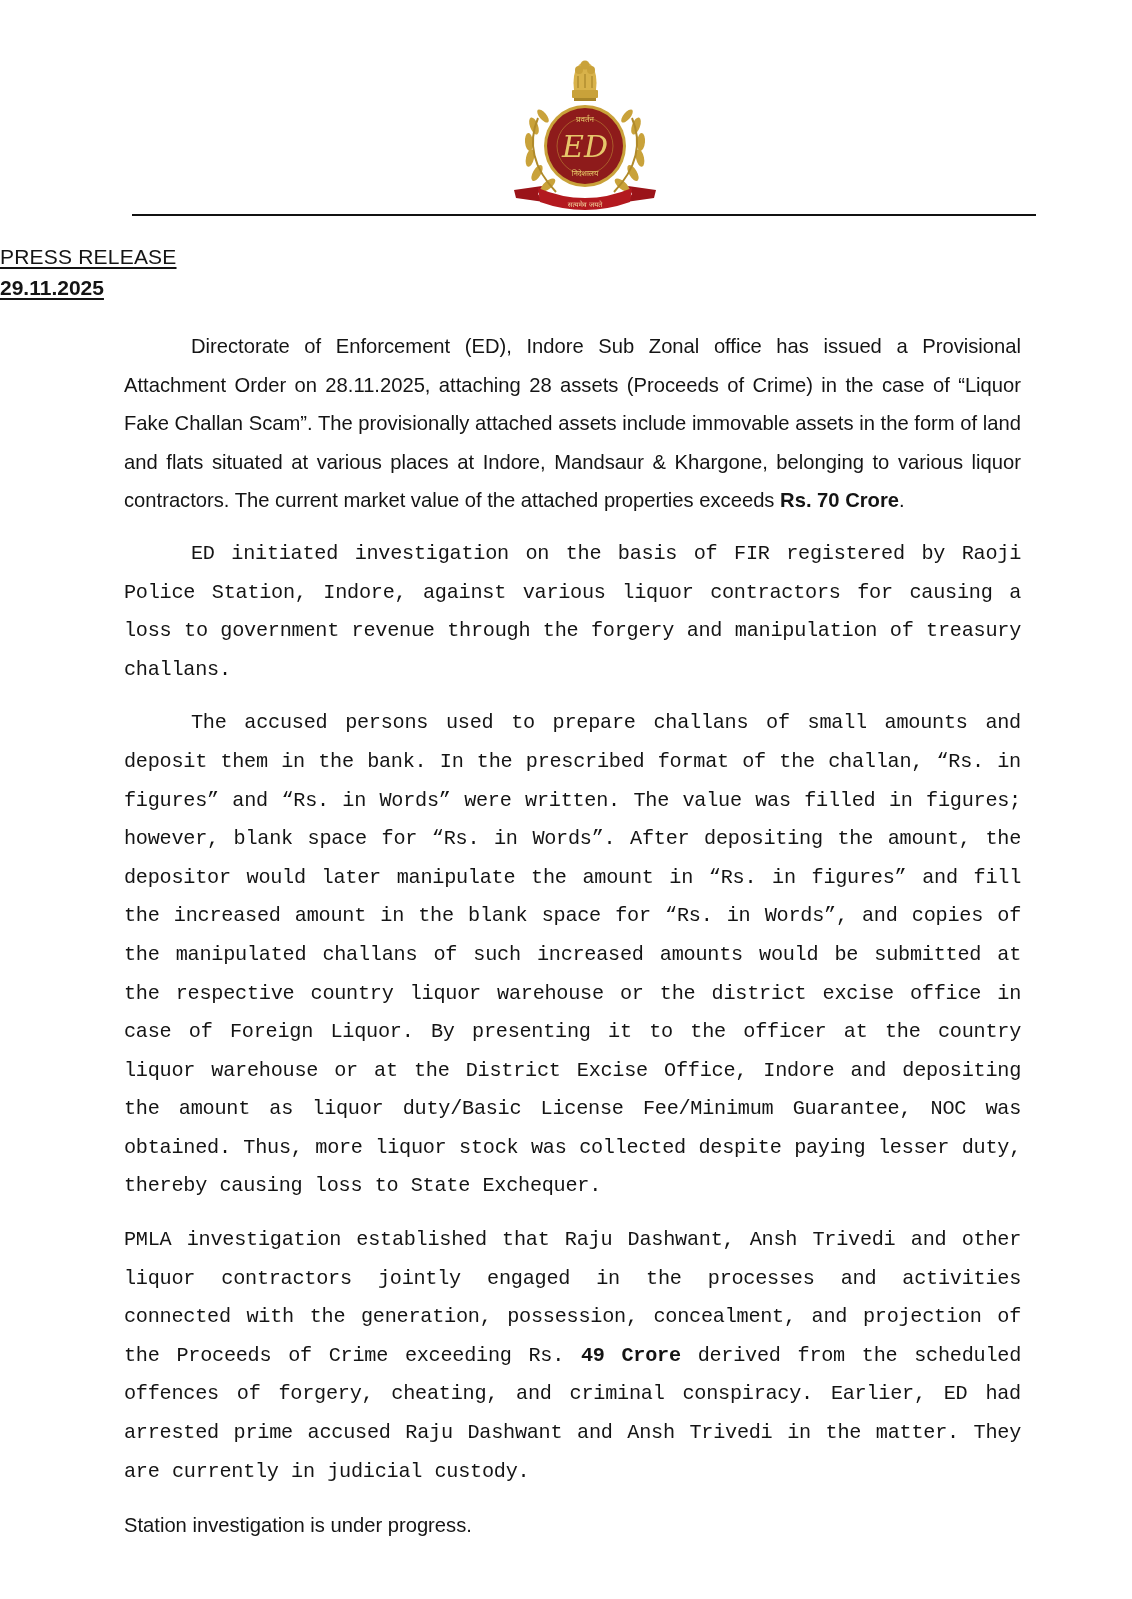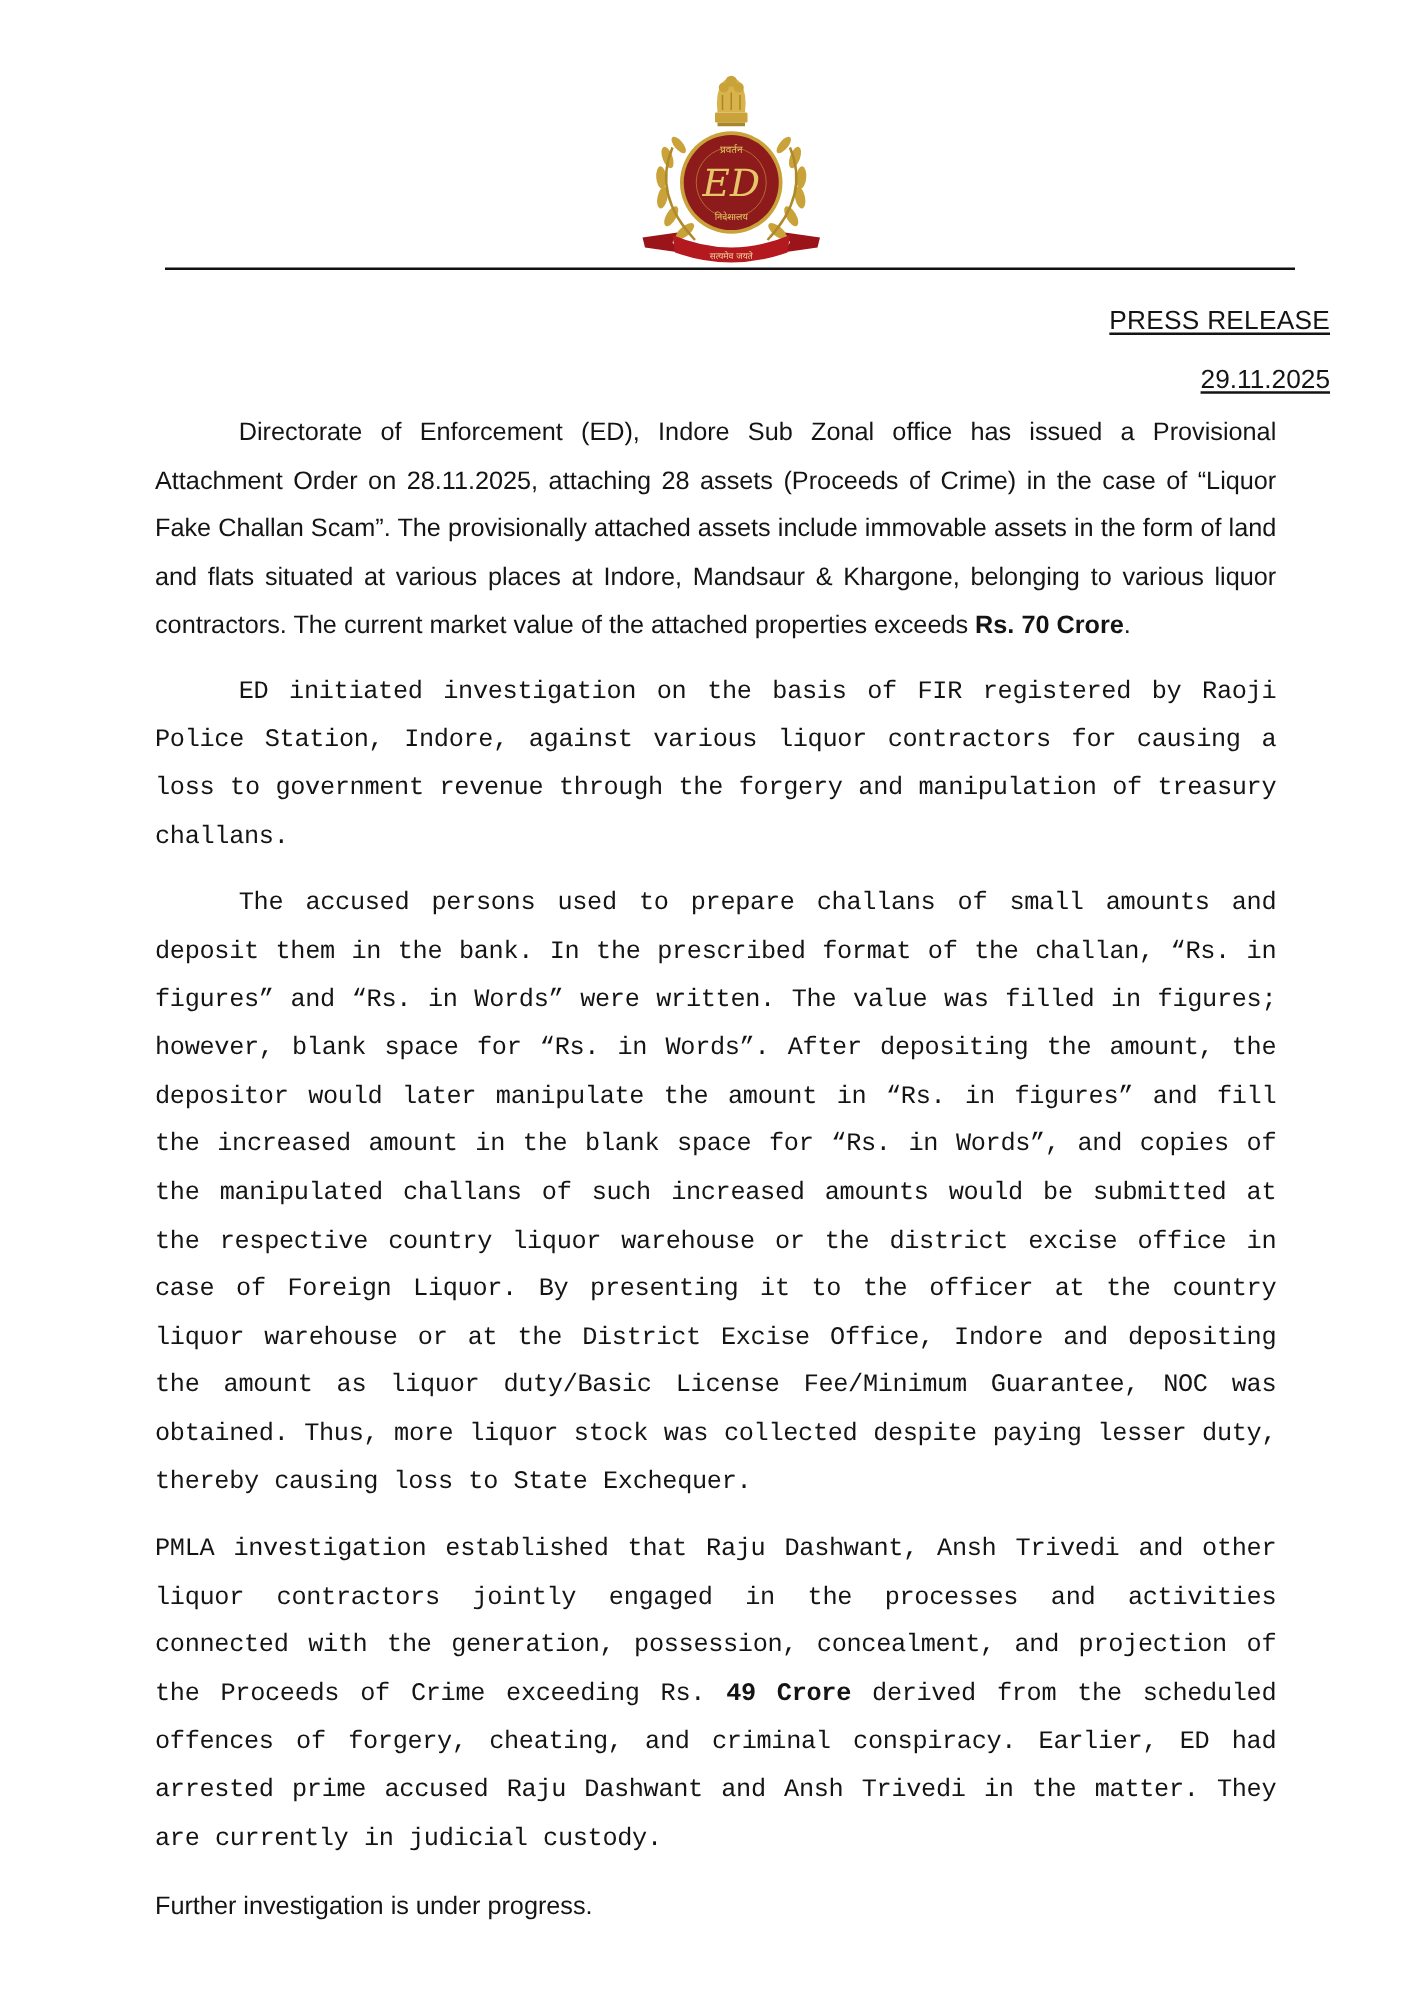--- a/index.html
+++ b/index.html
@@ -25,41 +25,41 @@
     .rule {
       position: absolute;
       left: 132px;
       top: 214px;
       width: 904px;
       height: 0;
       border-top: 2px solid #111;
     }
     .heading {
       position: absolute;
-      left: 16px;
+      left: 0;
       width: 1048px;
       top: 243px;
-      text-align: right;
+      text-align: left;
     }
     .heading .title {
       display: inline-block;
       font-size: 21px;
       text-decoration: underline;
       text-underline-offset: 3px;
       letter-spacing: 0.2px;
       line-height: 27px;
     }
     .heading .date {
       display: inline-block;
       font-size: 21px;
-      font-weight: normal;
+      font-weight: bold;
       text-decoration: underline;
       text-underline-offset: 3px;
       line-height: 27px;
-      margin-top: 20px;
+      margin-top: 4px;
     }
     .body-text {
       position: absolute;
       left: 124px;
       width: 897px;
       top: 327px;
       font-size: 20.2px;
       line-height: 38.6px;
     }
     .body-text p {
@@ -141,15 +141,15 @@
   <p class="indent narrow">
     <span>ED initiated investigation on the basis of FIR registered by Raoji Police Station, Indore, against various liquor contractors for causing a loss to government revenue through the forgery and manipulation of treasury challans.</span>
   </p>
   <p class="indent narrow">
     <span>The accused persons used to prepare challans of small amounts and deposit them in the bank. In the prescribed format of the challan, “Rs. in figures” and “Rs. in Words” were written. The value was filled in figures; however, blank space for “Rs. in Words”. After depositing the amount, the depositor would later manipulate the amount in “Rs. in figures” and fill the increased amount in the blank space for “Rs. in Words”, and copies of the manipulated challans of such increased amounts would be submitted at the respective country liquor warehouse or the district excise office in case of Foreign Liquor. By presenting it to the officer at the country liquor warehouse or at the District Excise Office, Indore and depositing the amount as liquor duty/Basic License Fee/Minimum Guarantee, NOC was obtained. Thus, more liquor stock was collected despite paying lesser duty, thereby causing loss to State Exchequer.</span>
   </p>
   <p class="narrow">
     <span>PMLA investigation established that Raju Dashwant, Ansh Trivedi and other liquor contractors jointly engaged in the processes and activities connected with the generation, possession, concealment, and projection of the Proceeds of Crime exceeding Rs. </span><b>49 Crore</b><span> derived from the scheduled offences of forgery, cheating, and criminal conspiracy. Earlier, ED had arrested prime accused Raju Dashwant and Ansh Trivedi in the matter. They are currently in judicial custody.</span>
   </p>
   <p>
-    <span>Further investigation is under progress.</span>
+    <span>Station investigation is under progress.</span>
   </p>
 </div>
 
 </body></html>

